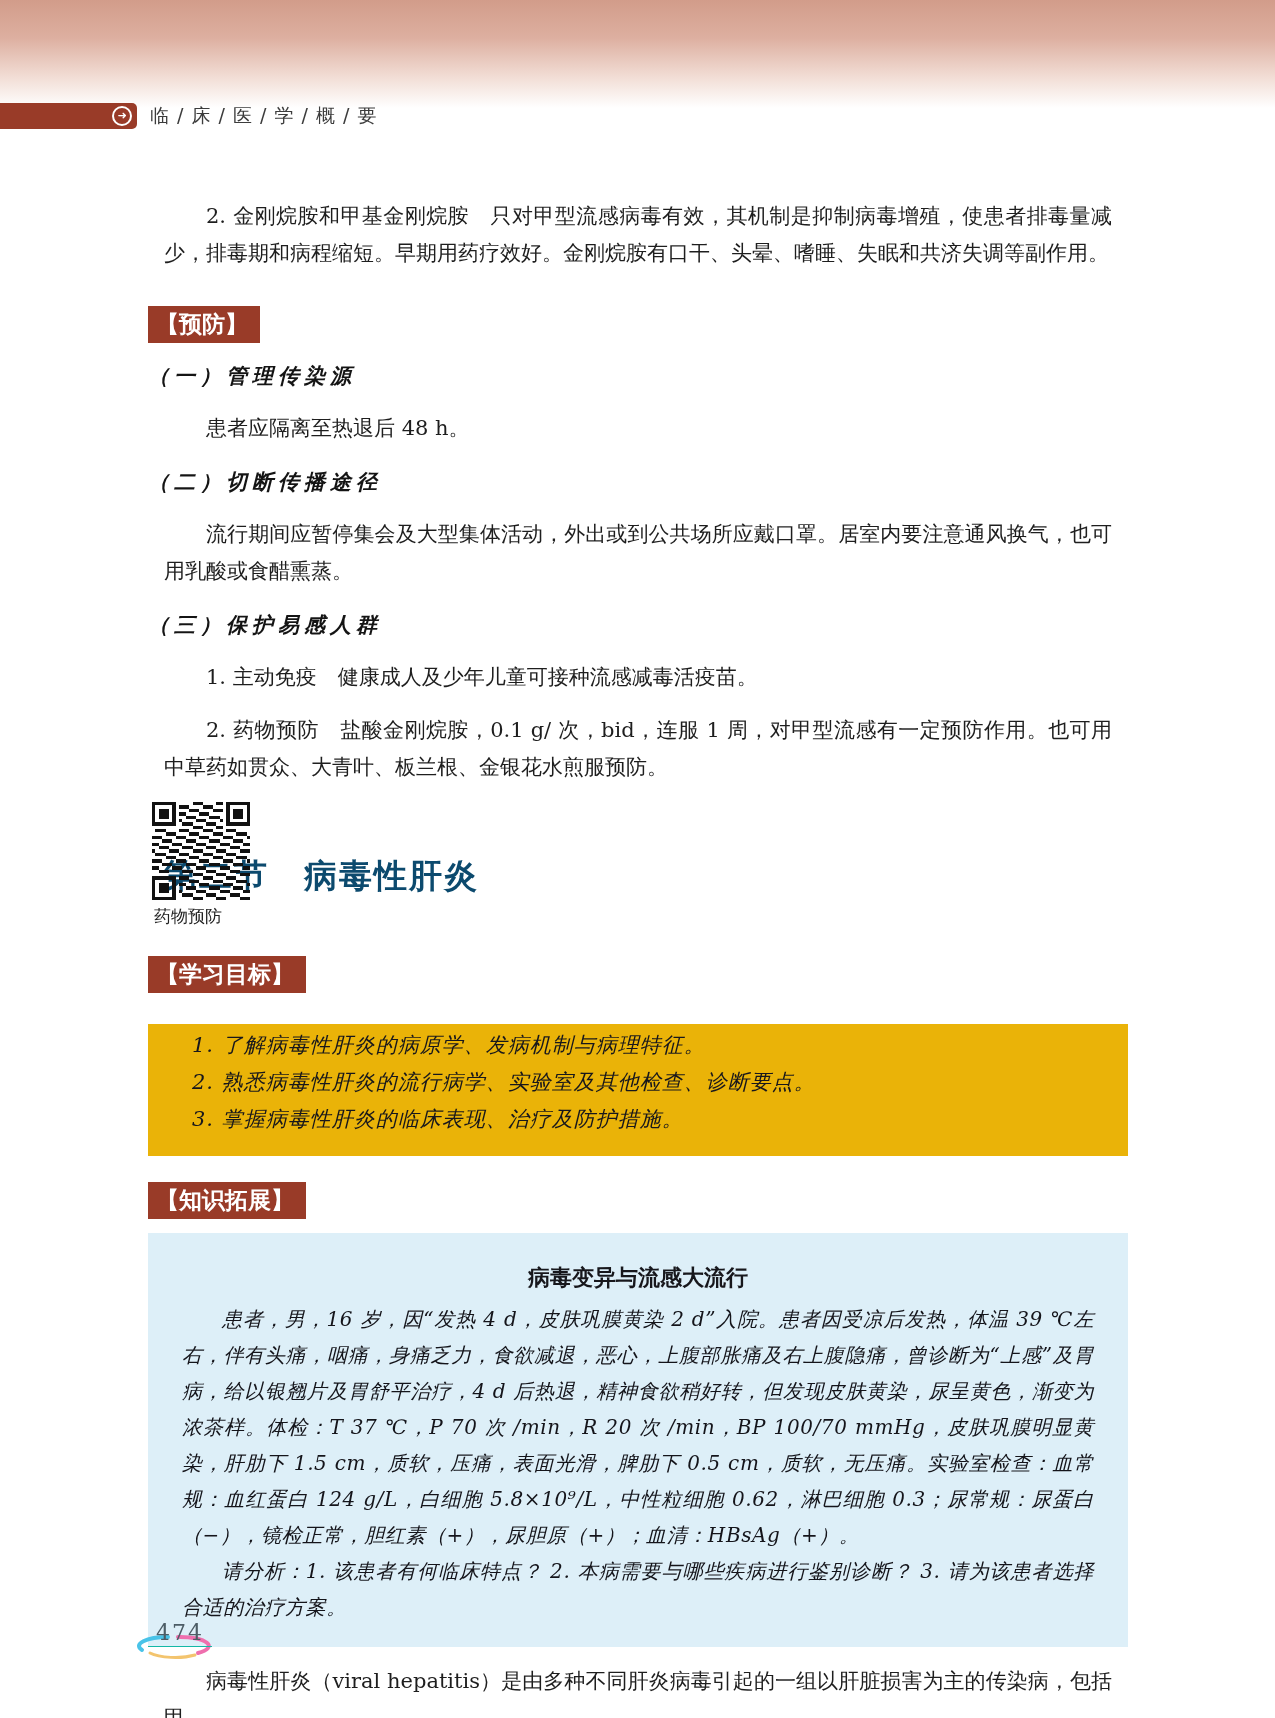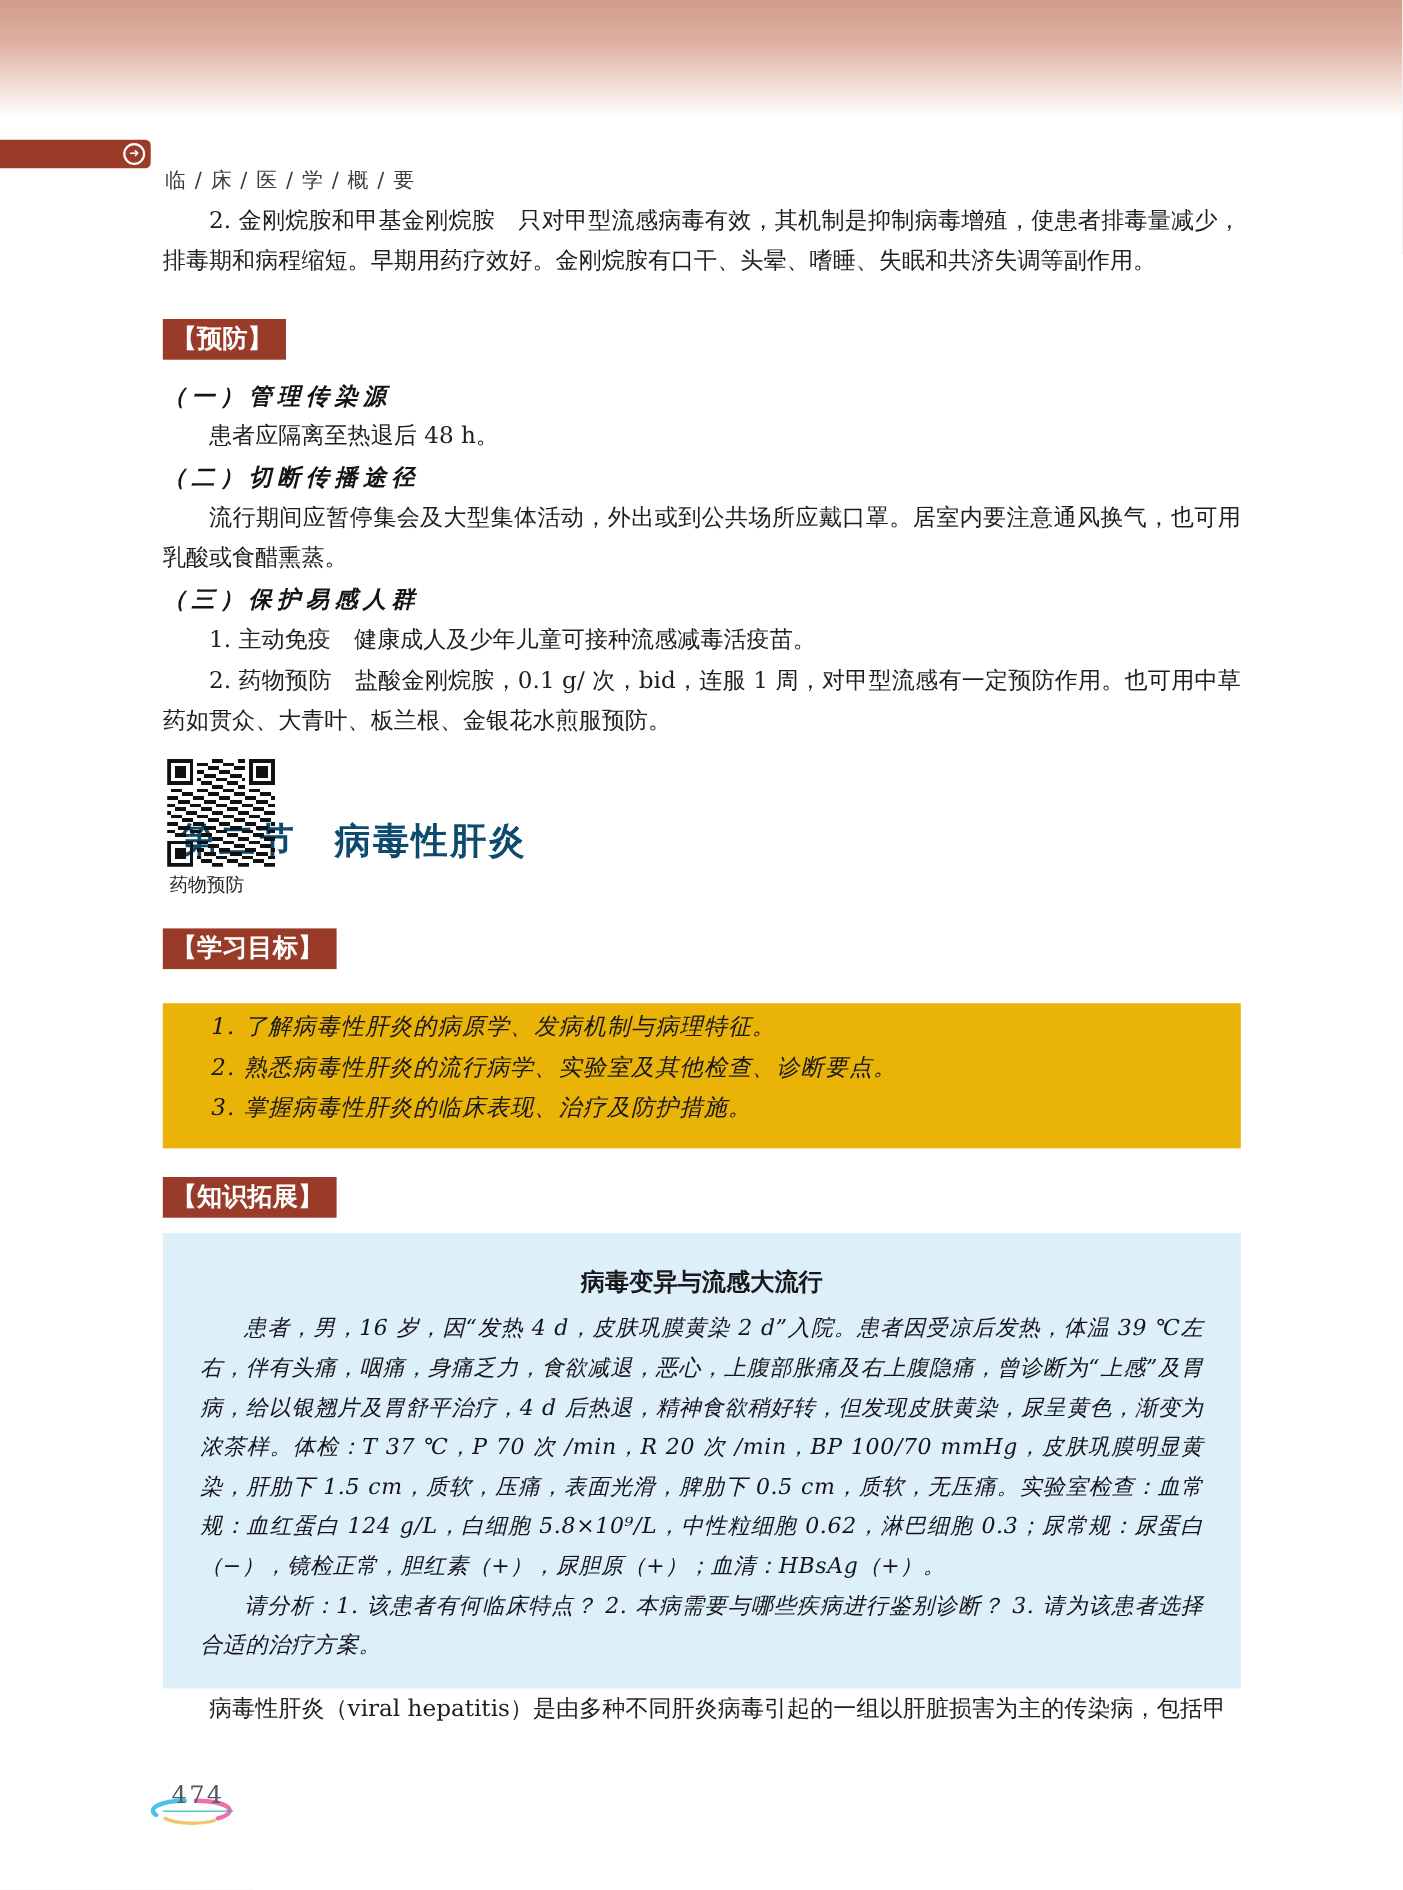--- a/index.html
+++ b/index.html
@@ -21,34 +21,34 @@
     border-radius:0 5px 5px 0;
   }
   .arrow-circle{
     position:absolute; right:5px; top:3px; width:16px; height:16px;
     background:#993b28; border:2px solid #ffffff; border-radius:50%;
     color:#ffffff; font-size:11px; line-height:16px; text-align:center;
     font-family:"DejaVu Sans","Liberation Sans",sans-serif; font-weight:bold;
   }
   .book-title{
     margin-left:13px; font-family:"DejaVu Sans","Liberation Sans",sans-serif;
-    font-size:19px; color:#3c3c3c; letter-spacing:1px;margin-top:48px;
+    font-size:19px; color:#3c3c3c; letter-spacing:1px;
   }
   
   .content{position:absolute; left:148px; top:182px; width:980px;}
   p.body{
-    margin:0; font-size:21px; line-height:37px; text-align:justify;
+    margin:16px; font-size:21px; line-height:37px; text-align:justify;
     text-indent:2em; color:#1e1e1e;
   }
   .section-box{
     display:inline-block; background:#993b28; color:#ffffff;
     font-family:"DejaVu Sans","Liberation Sans",sans-serif; font-weight:bold;
     font-size:23px; line-height:28px; padding:4px 12px 5px 8px;
   }
-  .box-prevention{margin:34px 0 14px;}
+  .box-prevention{margin:18px 0 14px;}
   .box-objectives{margin:22px 0 17px;}
   .box-knowledge{margin:26px 0 0;}
   h4.kai{
     margin:0; font-size:21px; line-height:37px; font-weight:bold;
     font-style:italic; letter-spacing:5px; color:#141414;
   }
   
   .qr-row{position:relative; margin-top:14px; height:132px;}
   .qr-code{position:absolute; left:4px; top:0; width:98px; height:98px;}
   .qr-label{

